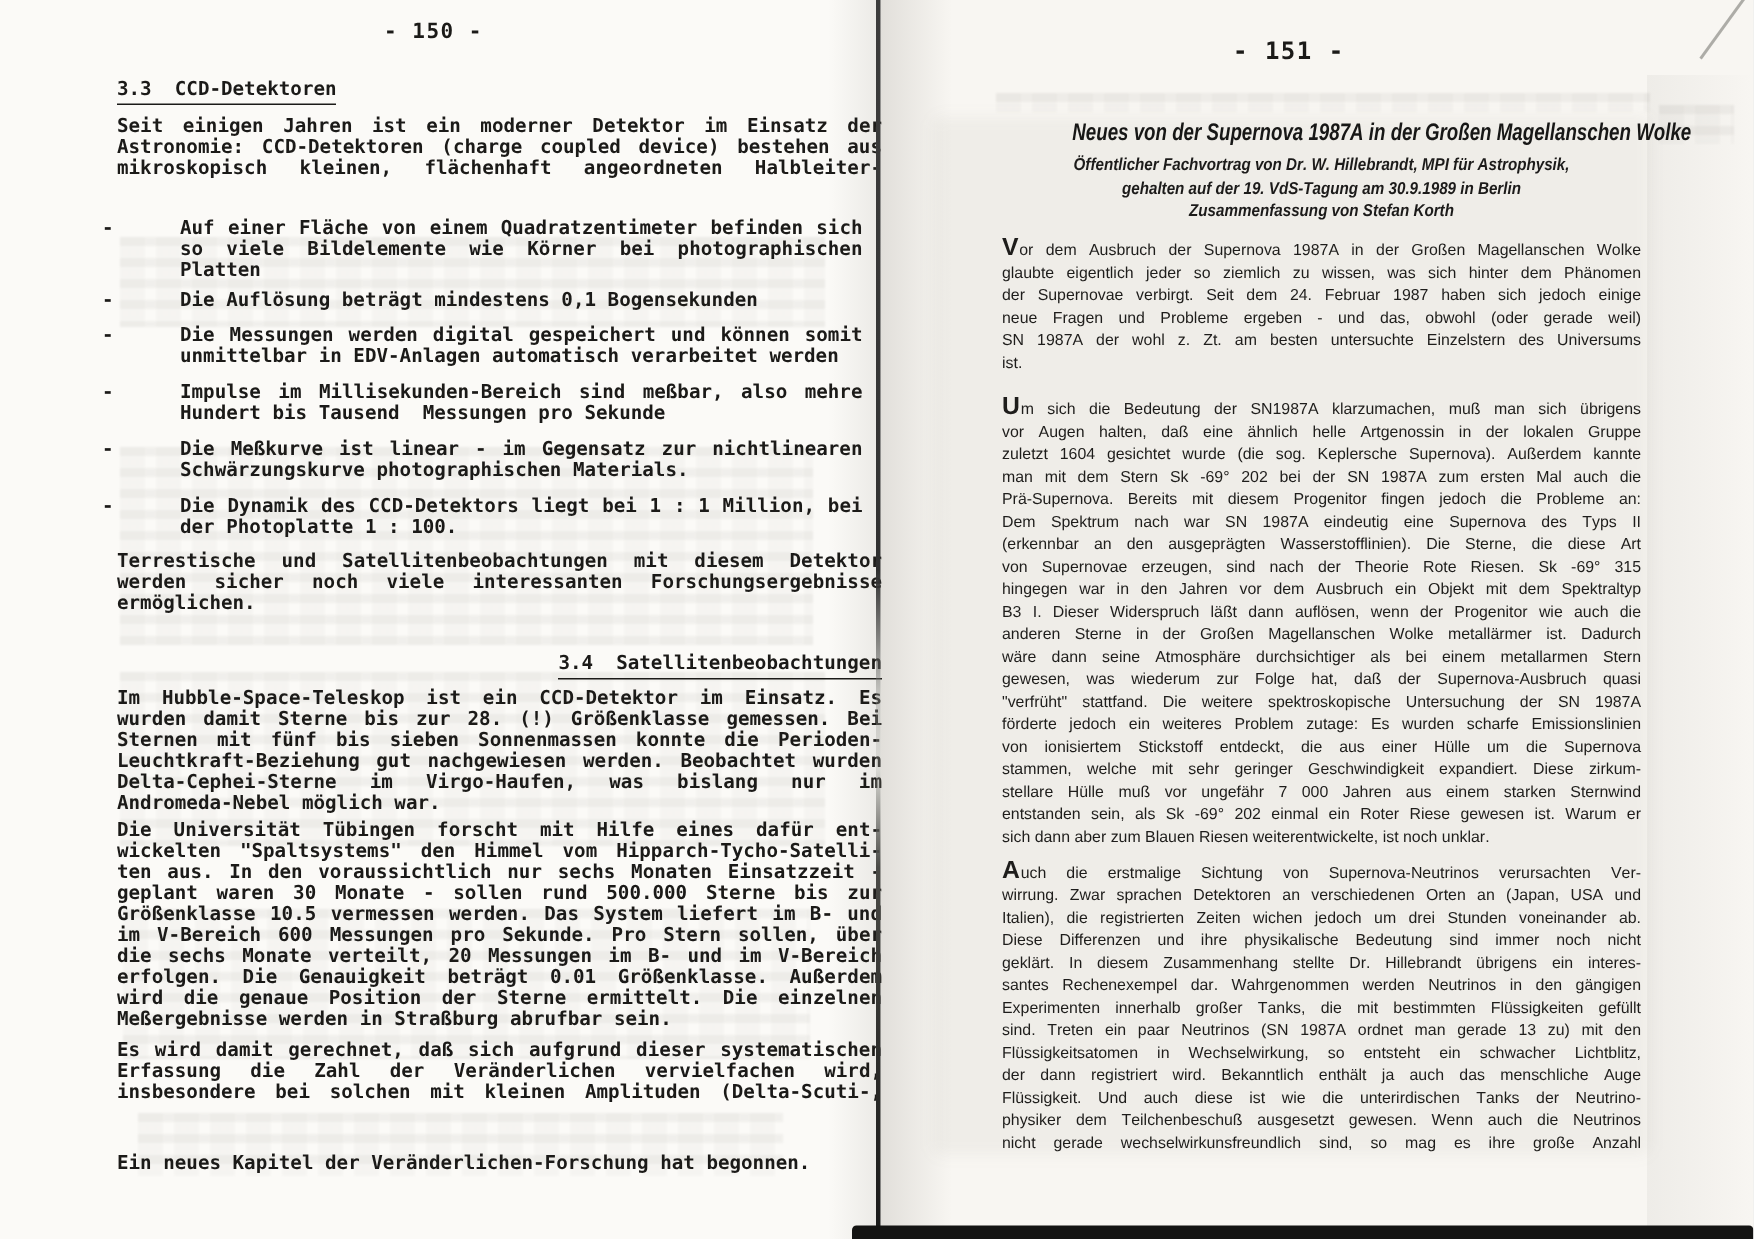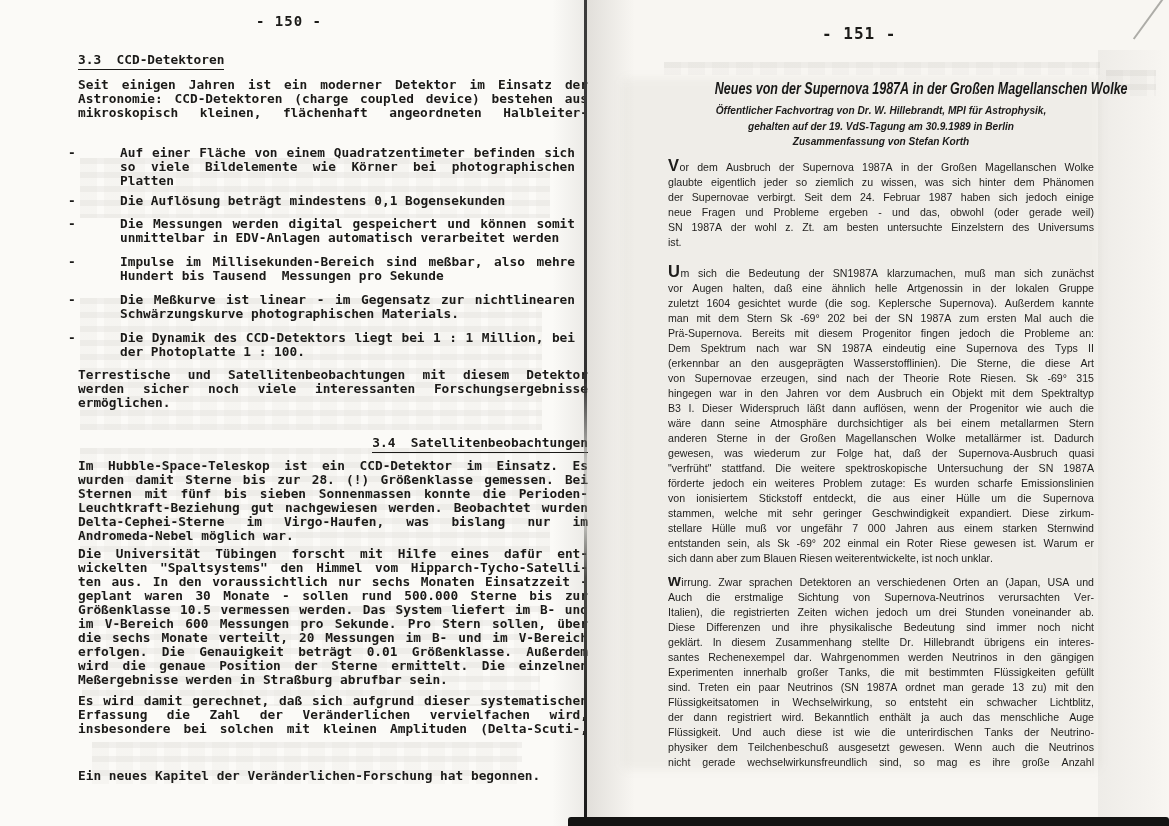--- a/index.html
+++ b/index.html
@@ -226,44 +226,44 @@
 
   <div class="rpara serif dropcap" style="top:160px;">
       <div class="ln">Vor dem Ausbruch der Supernova 1987A in der Großen Magellanschen Wolke</div>
       <div class="ln">glaubte eigentlich jeder so ziemlich zu wissen, was sich hinter dem Phänomen</div>
       <div class="ln">der Supernovae verbirgt. Seit dem 24. Februar 1987 haben sich jedoch einige</div>
       <div class="ln">neue Fragen und Probleme ergeben - und das, obwohl (oder gerade weil)</div>
       <div class="ln">SN 1987A der wohl z. Zt. am besten untersuchte Einzelstern des Universums</div>
       <div class="ln last">ist.</div>
     </div>
   <div class="rpara serif dropcap" style="top:266px;">
-      <div class="ln">Um sich die Bedeutung der SN1987A klarzumachen, muß man sich zunächst</div>
+      <div class="ln">Um sich die Bedeutung der SN1987A klarzumachen, muß man sich übrigens</div>
       <div class="ln">vor Augen halten, daß eine ähnlich helle Artgenossin in der lokalen Gruppe</div>
       <div class="ln">zuletzt 1604 gesichtet wurde (die sog. Keplersche Supernova). Außerdem kannte</div>
       <div class="ln">man mit dem Stern Sk -69° 202 bei der SN 1987A zum ersten Mal auch die</div>
       <div class="ln">Prä-Supernova. Bereits mit diesem Progenitor fingen jedoch die Probleme an:</div>
       <div class="ln">Dem Spektrum nach war SN 1987A eindeutig eine Supernova des Typs II</div>
       <div class="ln">(erkennbar an den ausgeprägten Wasserstofflinien). Die Sterne, die diese Art</div>
       <div class="ln">von Supernovae erzeugen, sind nach der Theorie Rote Riesen. Sk -69° 315</div>
       <div class="ln">hingegen war in den Jahren vor dem Ausbruch ein Objekt mit dem Spektraltyp</div>
       <div class="ln">B3 I. Dieser Widerspruch läßt dann auflösen, wenn der Progenitor wie auch die</div>
+      <div class="ln">anderen Sterne in der Großen Magellanschen Wolke metallärmer ist. Dadurch</div>
       <div class="ln">wäre dann seine Atmosphäre durchsichtiger als bei einem metallarmen Stern</div>
-      <div class="ln">anderen Sterne in der Großen Magellanschen Wolke metallärmer ist. Dadurch</div>
       <div class="ln">gewesen, was wiederum zur Folge hat, daß der Supernova-Ausbruch quasi</div>
       <div class="ln">"verfrüht" stattfand. Die weitere spektroskopische Untersuchung der SN 1987A</div>
       <div class="ln">förderte jedoch ein weiteres Problem zutage: Es wurden scharfe Emissionslinien</div>
       <div class="ln">von ionisiertem Stickstoff entdeckt, die aus einer Hülle um die Supernova</div>
       <div class="ln">stammen, welche mit sehr geringer Geschwindigkeit expandiert. Diese zirkum-</div>
       <div class="ln">stellare Hülle muß vor ungefähr 7 000 Jahren aus einem starken Sternwind</div>
       <div class="ln">entstanden sein, als Sk -69° 202 einmal ein Roter Riese gewesen ist. Warum er</div>
       <div class="ln last">sich dann aber zum Blauen Riesen weiterentwickelte, ist noch unklar.</div>
     </div>
   <div class="rpara serif dropcap" style="top:575px;">
+      <div class="ln">Auch die erstmalige Sichtung von Supernova-Neutrinos verursachten Ver-</div>
       <div class="ln">wirrung. Zwar sprachen Detektoren an verschiedenen Orten an (Japan, USA und</div>
-      <div class="ln">Auch die erstmalige Sichtung von Supernova-Neutrinos verursachten Ver-</div>
       <div class="ln">Italien), die registrierten Zeiten wichen jedoch um drei Stunden voneinander ab.</div>
       <div class="ln">Diese Differenzen und ihre physikalische Bedeutung sind immer noch nicht</div>
       <div class="ln">geklärt. In diesem Zusammenhang stellte Dr. Hillebrandt übrigens ein interes-</div>
       <div class="ln">santes Rechenexempel dar. Wahrgenommen werden Neutrinos in den gängigen</div>
       <div class="ln">Experimenten innerhalb großer Tanks, die mit bestimmten Flüssigkeiten gefüllt</div>
       <div class="ln">sind. Treten ein paar Neutrinos (SN 1987A ordnet man gerade 13 zu) mit den</div>
       <div class="ln">Flüssigkeitsatomen in Wechselwirkung, so entsteht ein schwacher Lichtblitz,</div>
       <div class="ln">der dann registriert wird. Bekanntlich enthält ja auch das menschliche Auge</div>
       <div class="ln">Flüssigkeit. Und auch diese ist wie die unterirdischen Tanks der Neutrino-</div>
       <div class="ln">physiker dem Teilchenbeschuß ausgesetzt gewesen. Wenn auch die Neutrinos</div>

